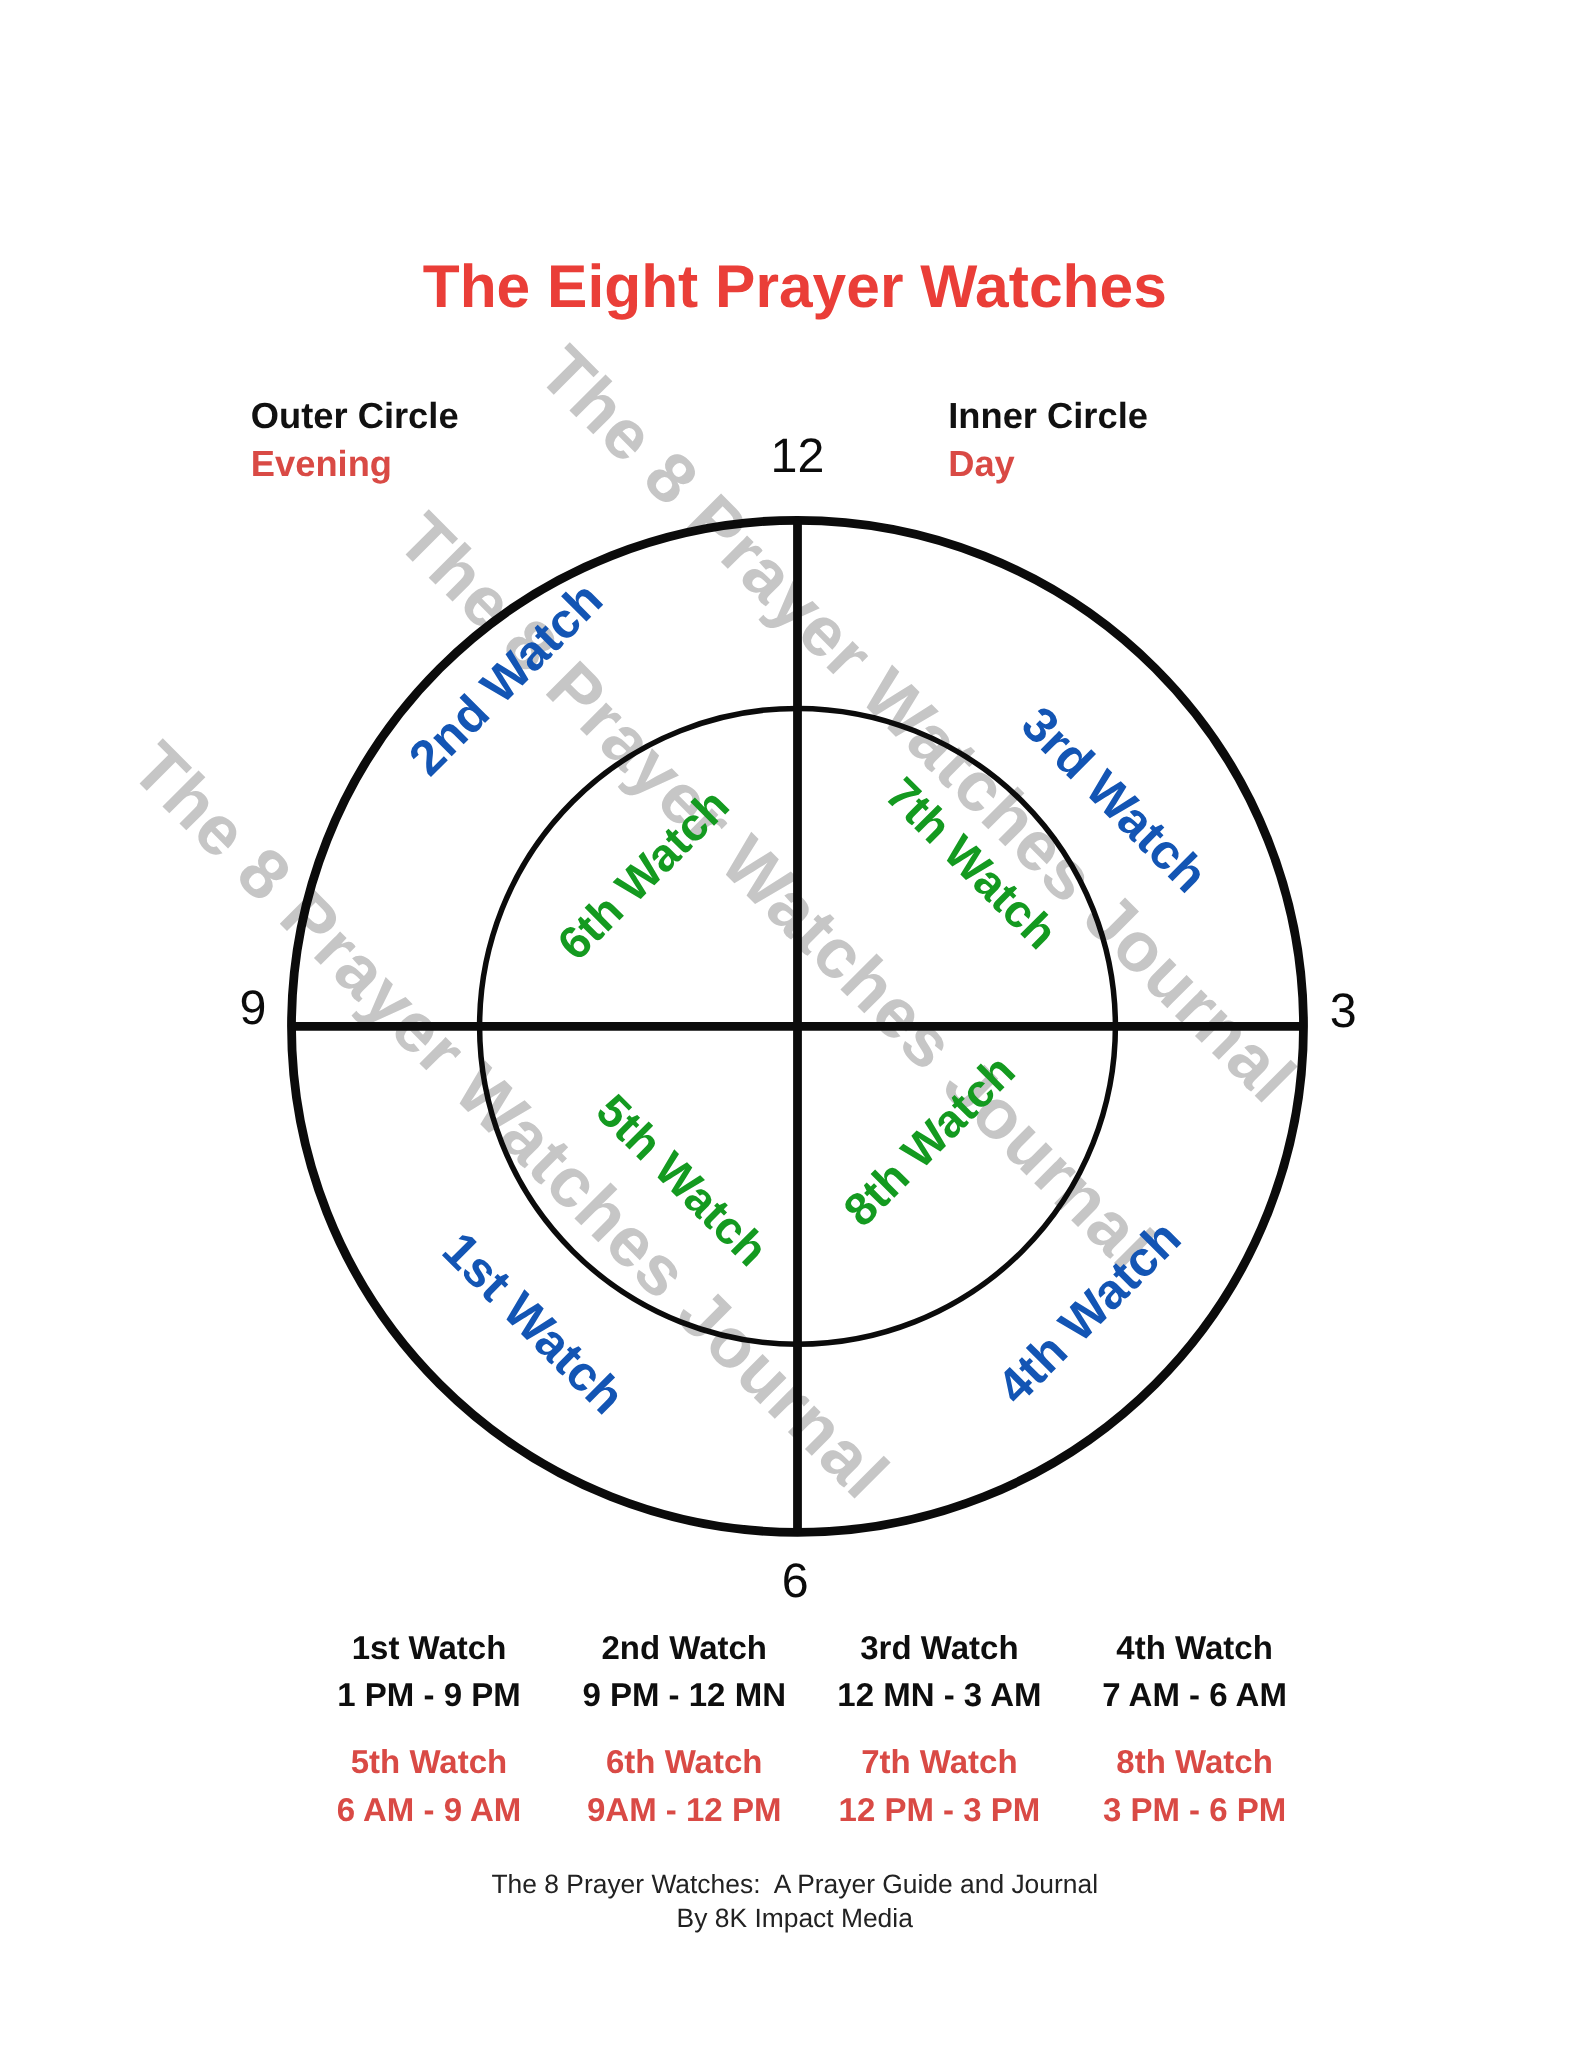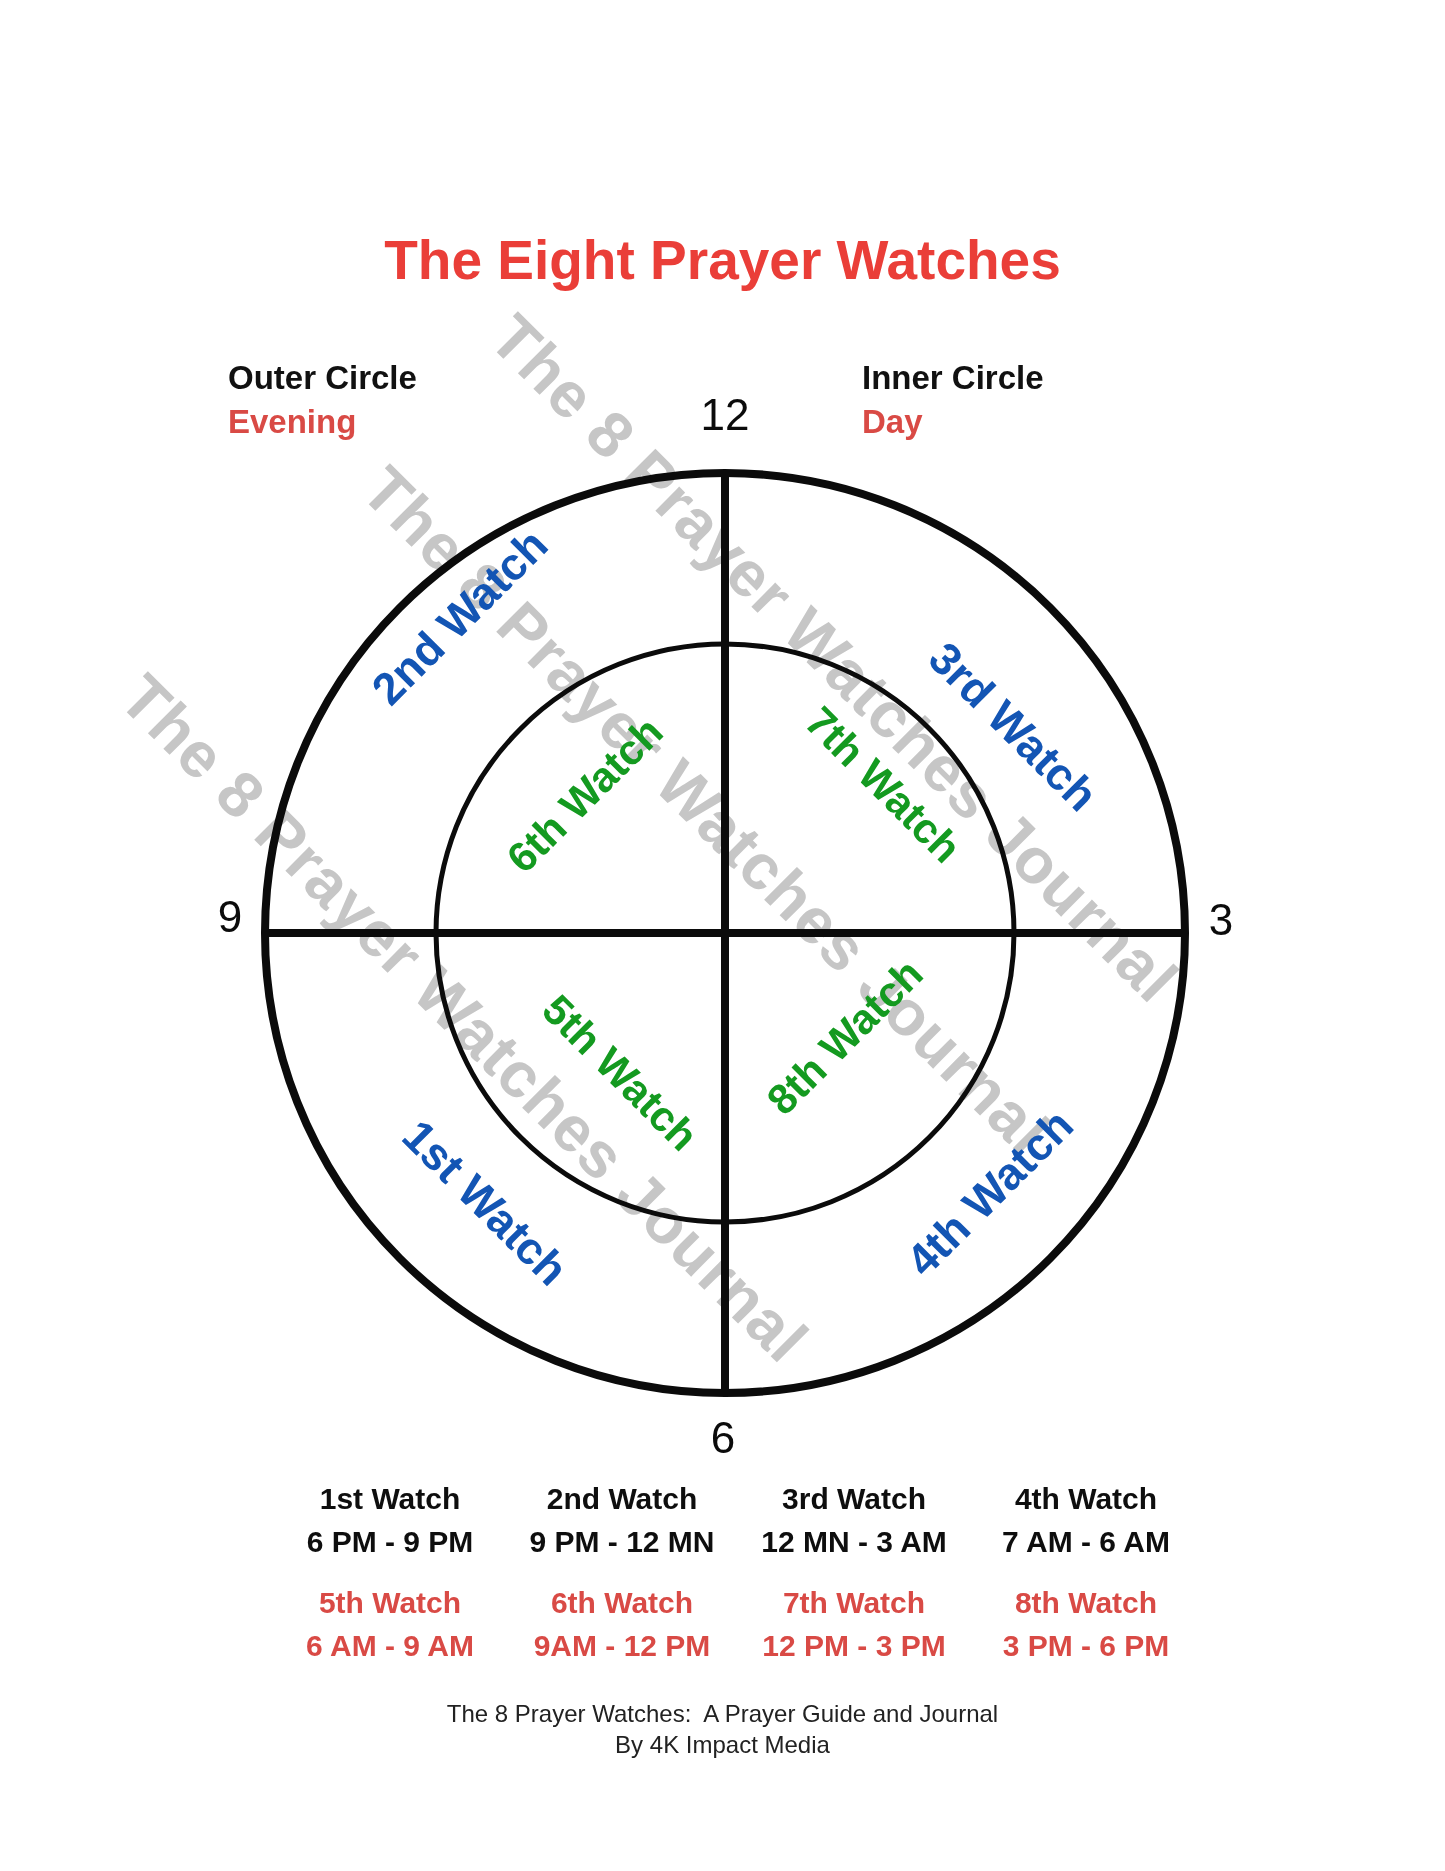--- a/index.html
+++ b/index.html
@@ -168,21 +168,21 @@
   <div class="watch watch-outer rot-neg watch-4th">4th Watch</div>
 
   <div class="watch watch-inner rot-neg watch-6th">6th Watch</div>
   <div class="watch watch-inner rot-pos watch-7th">7th Watch</div>
   <div class="watch watch-inner rot-pos watch-5th">5th Watch</div>
   <div class="watch watch-inner rot-neg watch-8th">8th Watch</div>
 
   <div class="legend-row legend-evening">
     <div class="legend-cell">
       <div class="cell-name">1st Watch</div>
-      <div class="cell-time">6 PM - 9 PM</div>
+      <div class="cell-time">1 PM - 9 PM</div>
     </div>
     <div class="legend-cell">
       <div class="cell-name">2nd Watch</div>
       <div class="cell-time">9 PM - 12 MN</div>
     </div>
     <div class="legend-cell">
       <div class="cell-name">3rd Watch</div>
       <div class="cell-time">12 MN - 3 AM</div>
     </div>
     <div class="legend-cell">
@@ -205,16 +205,16 @@
       <div class="cell-time">12 PM - 3 PM</div>
     </div>
     <div class="legend-cell">
       <div class="cell-name">8th Watch</div>
       <div class="cell-time">3 PM - 6 PM</div>
     </div>
   </div>
 
   <div class="footer">
     <div>The 8 Prayer Watches:  A Prayer Guide and Journal</div>
-    <div>By 4K Impact Media</div>
+    <div>By 8K Impact Media</div>
   </div>
 
 </div>
 
 </body></html>

